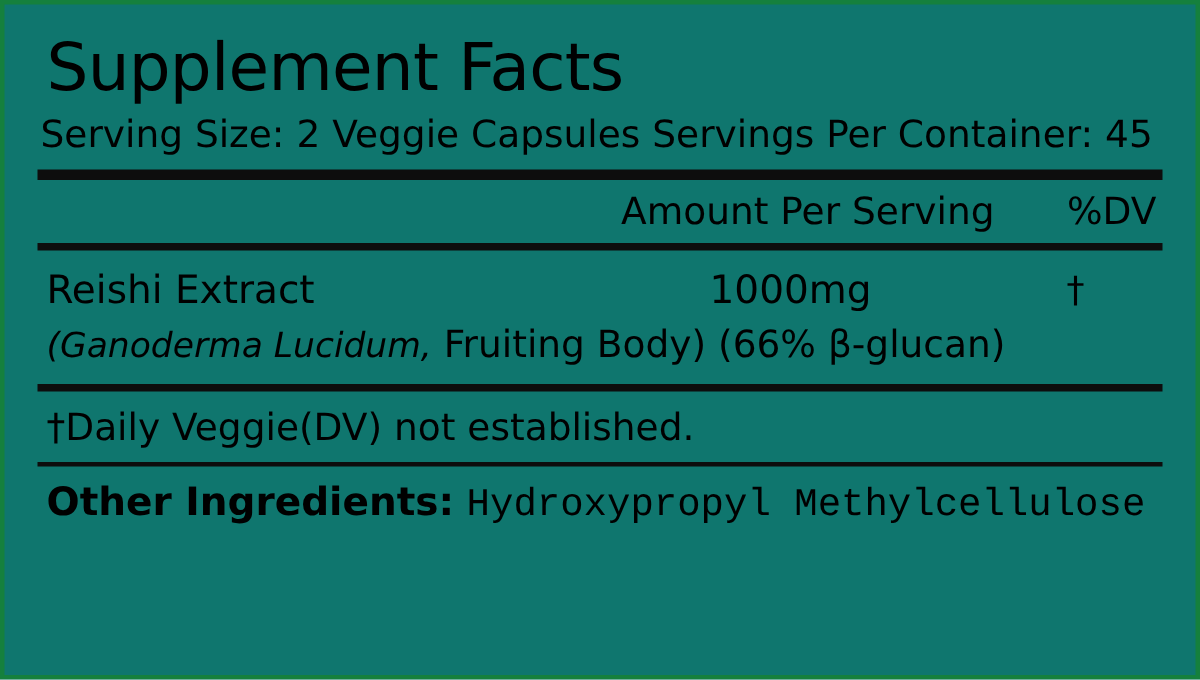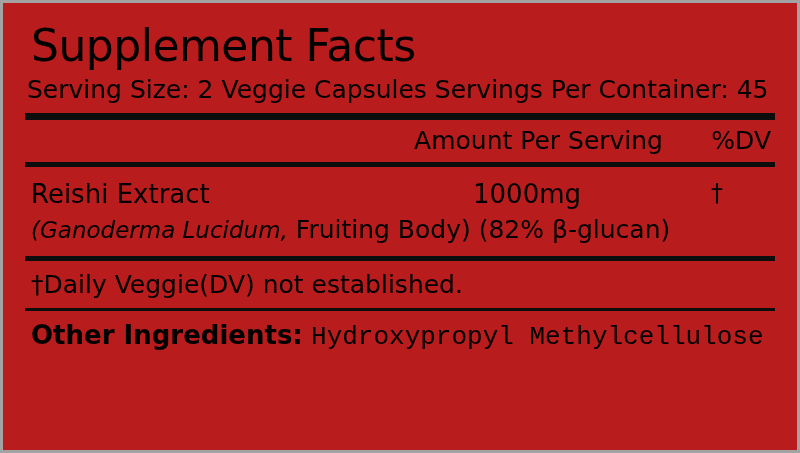--- a/index.html
+++ b/index.html
@@ -12,23 +12,23 @@
     height: 453px;
     font-family: "DejaVu Sans", sans-serif;
     color: #000000;
     overflow: hidden;
   }
 
   .panel {
     box-sizing: border-box;
     width: 800px;
     height: 453px;
-    border: 3px solid #a3a3a3;
+    border: 3px solid #15803d;
     padding: 0;
-    background: #b91c1c;
+    background: #0f766e;
     position: relative;
   }
 
   .inner {
     box-sizing: border-box;
     padding: 14px 22px 0 22px;
   }
 
   .title {
     font-size: 44px;
@@ -147,21 +147,21 @@
 
     <div class="rule-med"></div>
 
     <div class="ing-row">
       <div class="ing-name">Reishi Extract</div>
       <div class="ing-amount">1000mg</div>
       <div class="ing-dv">†</div>
     </div>
 
     <div class="ing-sub">
-      <span class="latin">(Ganoderma Lucidum,</span><span> Fruiting Body) (82% β-glucan)</span>
+      <span class="latin">(Ganoderma Lucidum,</span><span> Fruiting Body) (66% β-glucan)</span>
     </div>
 
     <div class="rule-med"></div>
 
     <div class="footnote">†Daily Veggie(DV) not established.</div>
 
     <div class="rule-thin"></div>
 
     <div class="other">
       <span class="lbl">Other Ingredients:</span>

